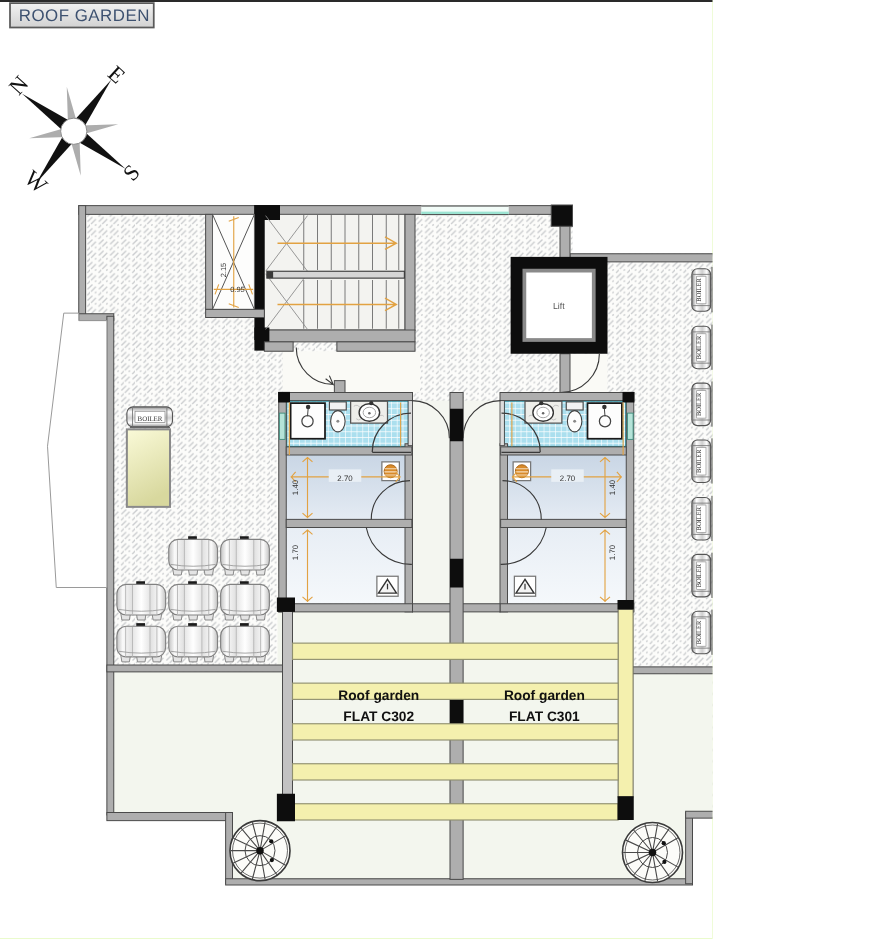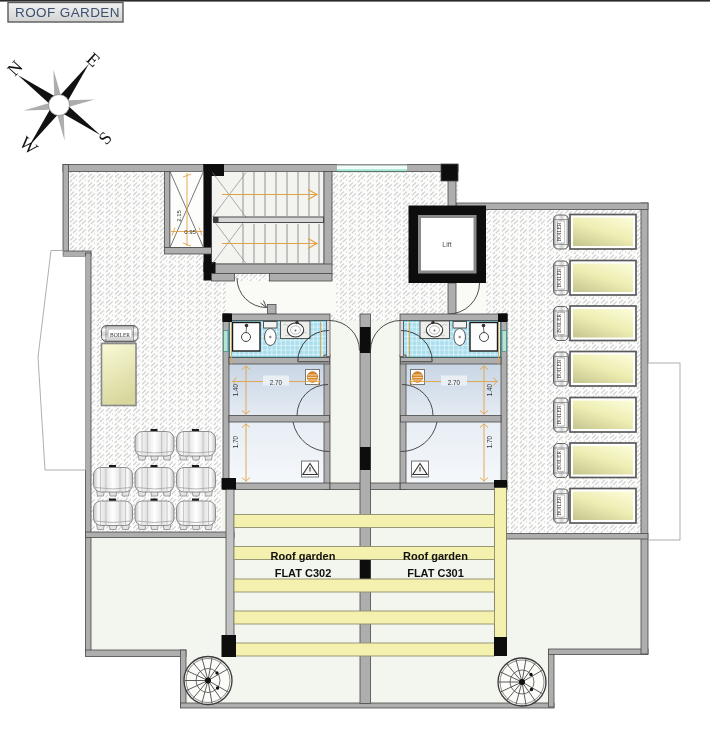--- a/index.html
+++ b/index.html
@@ -1,17 +1,17 @@
 <!DOCTYPE html>
 <html><head>
 <meta charset="utf-8">
 <style>
   html,body{margin:0;padding:0;background:#ffffff;}
   body{font-family:"Liberation Sans", sans-serif;}
-  #page{position:relative;width:710px;height:751px;background:#bef264;overflow:hidden;}
+  #page{position:relative;width:570px;height:751px;background:#bef264;overflow:hidden;}
 </style>
 </head>
 <body>
 <div id="page">
 <svg width="710" height="751" viewBox="0 0 710 751" xmlns="http://www.w3.org/2000/svg">
 <defs>
   <pattern id="hatch" width="9" height="9" patternUnits="userSpaceOnUse">
     <rect width="9" height="9" fill="#fcfcfa"></rect>
     <g stroke="#caccce" stroke-width="1.05" fill="none">
     <path d="M-2,6.5 L6.5,-2" stroke-dasharray="5.5 3"></path>

